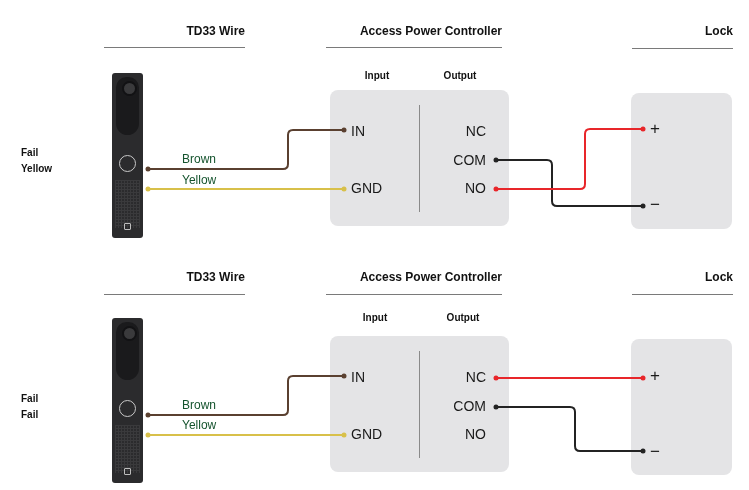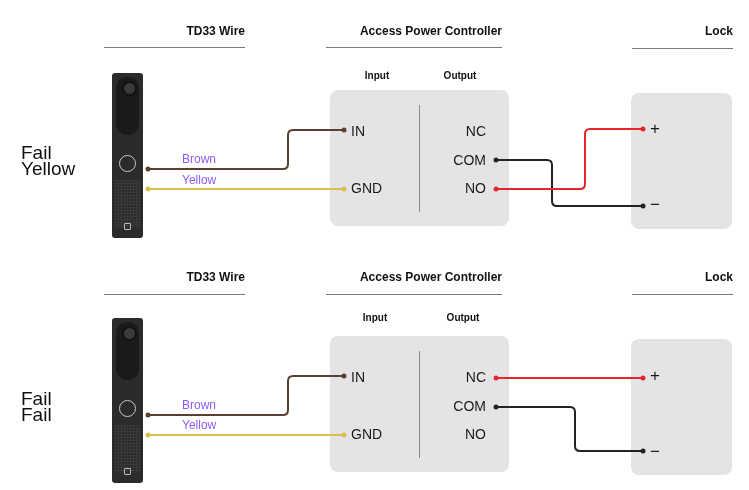--- a/index.html
+++ b/index.html
@@ -1,25 +1,25 @@
 <!DOCTYPE html>
 <html><head>
 <meta charset="utf-8">
 <style>
   html, body { margin:0; padding:0; background:#ffffff; }
   body { width:749px; height:490px; position:relative; overflow:hidden;
          font-family:"Liberation Sans", "DejaVu Sans", sans-serif; color:#111; }
   .hdr { position:absolute; font-weight:bold; font-size:12px; text-align:right; color:#111; }
   .hline { position:absolute; height:1px; background:#7a7a7a; }
   .sub { position:absolute; font-weight:bold; font-size:10px; text-align:center; color:#111; }
-  .side { position:absolute; font-weight:normal; font-size:19px; line-height:16px; color:#111; }
+  .side { position:absolute; font-weight:bold; font-size:10px; line-height:16px; color:#111; }
   .box { position:absolute; background:#e4e4e6; border-radius:8px; }
   .divider { position:absolute; width:1px; background:#8a8a8a; }
   .term { position:absolute; font-size:14px; color:#1a1a1a; }
-  .wlabel { position:absolute; font-size:12px; color:#8b5cf6; }
+  .wlabel { position:absolute; font-size:12px; color:#14532d; }
   .pm { position:absolute; font-size:17px; color:#1a1a1a; line-height:17px; }
   .device { position:absolute; width:31px; height:165px; background:#2b2b2d; border-radius:3px; }
   .dev-top { position:absolute; left:4px; top:4px; width:23px; height:58px; background:#1a1a1c; border-radius:11px 11px 12px 12px; }
   .dev-cam { position:absolute; left:6px; top:4px; width:11px; height:11px; border-radius:50%; background:#3a3a3c; border:2px solid #121214; }
   .dev-btn { position:absolute; left:7px; top:82px; width:15px; height:15px; border-radius:50%; border:1px solid #c9c9c9; }
   .dev-grill { position:absolute; left:3px; top:107px; width:25px; height:48px;
     background-image: linear-gradient(#3a3a3c 1px, transparent 1px), linear-gradient(90deg, #3a3a3c 1px, transparent 1px);
     background-size:3px 3px; }
   .dev-logo { position:absolute; left:12px; top:150px; width:5px; height:5px; border:1px solid #bdbdbd; border-radius:1px; }
   svg.wires { position:absolute; left:0; top:0; }

